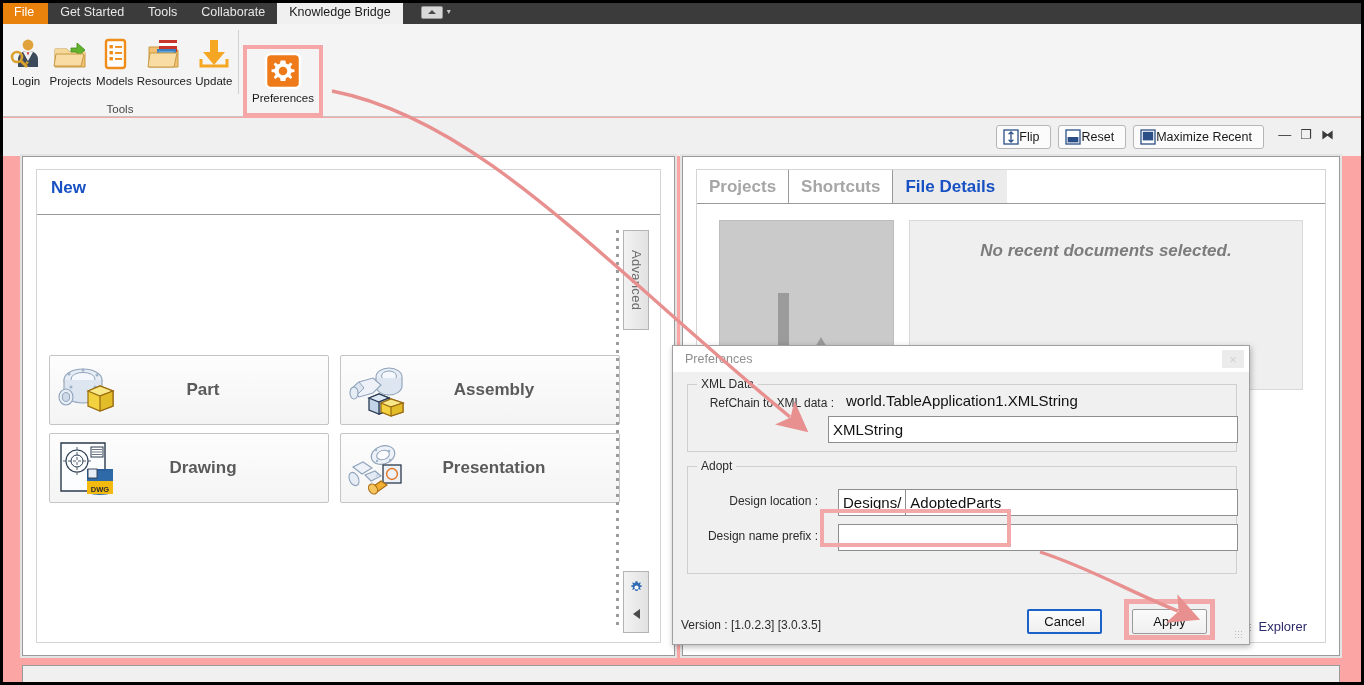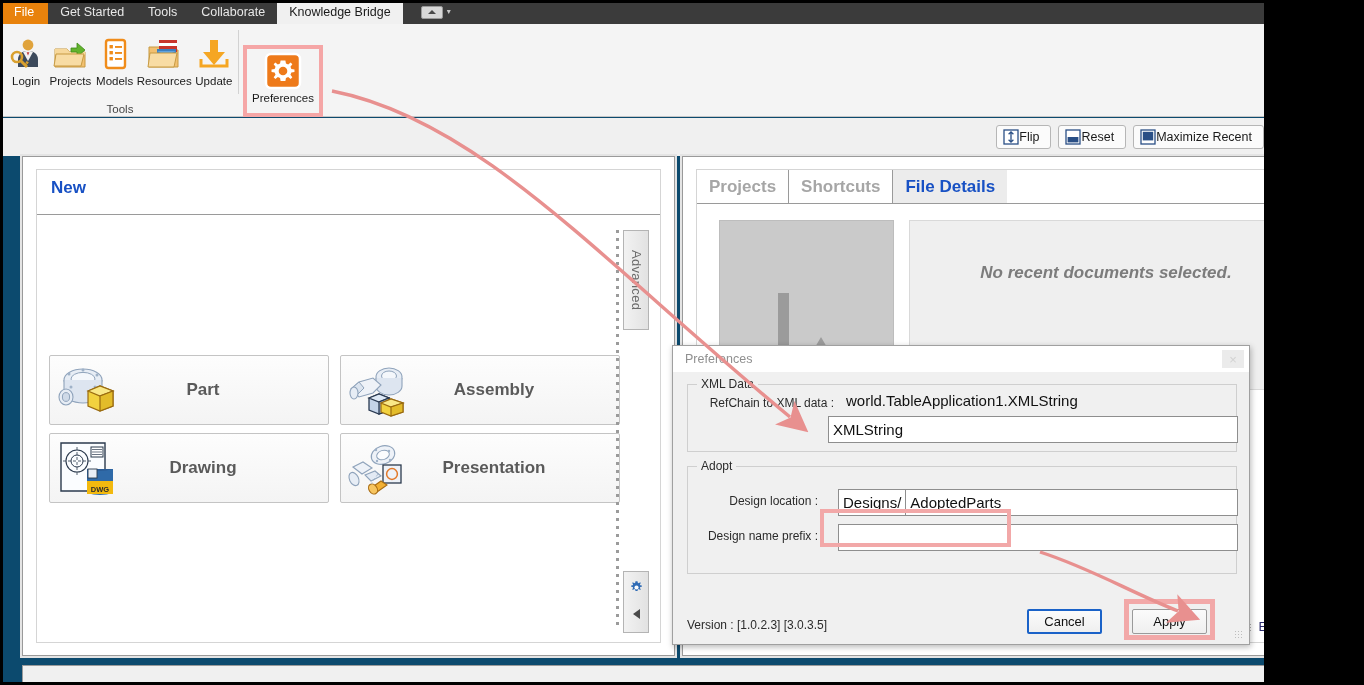--- a/index.html
+++ b/index.html
@@ -4,22 +4,22 @@
 <style>
   * { box-sizing: border-box; margin: 0; padding: 0; }
   html, body {
     width: 1364px; height: 685px;
     font-family: "Liberation Sans", sans-serif;
     background: #000;
     overflow: hidden;
   }
   #app {
     position: relative;
-    width: 1264px; height: 685px;
-    background: #0c4a6e;
+    width: 1364px; height: 685px;
+    background: #fca5a5;
     overflow: hidden;
   }
 
   
   .tabstrip {
     position: absolute; left: 0; top: 0; width: 1364px; height: 24px;
     background: #3b3b3b;
     display: flex; align-items: stretch;
   }
   .tabstrip .tab {
@@ -197,21 +197,21 @@
     position: absolute; left: 22px; top: 50px;
     width: 175px; height: 170px;
     background: #cacaca; border: 1px solid #bdbdbd;
     display: flex; align-items: flex-end; justify-content: center;
     overflow: hidden;
   }
   .norec {
     position: absolute; left: 212px; top: 50px; right: 22px; height: 170px;
     background: #efefef; border: 1px solid #d9d9d9;
     display: flex; align-items: flex-start; justify-content: center;
-    padding-top: 42px;
+    padding-top: 20px;
   }
   .norec span {
     font-size: 17px; font-style: italic; font-weight: bold; color: #7c7c7c;
   }
   .explorer-lbl {
     position: absolute; right: 18px; bottom: 8px;
     font-size: 13px; color: #2b2b6b;
   }
   .explorer-grip {
     position: absolute; right: 72px; bottom: 9px;
@@ -272,21 +272,21 @@
     height: 100%; display: flex; align-items: center;
     padding: 0 4px;
   }
   .txt .seg.prefix { border-right: 1px solid #8e8e8e; background: #fff; }
 
   .hl-box {
     position: absolute; border: 4px solid #f2a8a8; pointer-events: none;
   }
 
   .dlg-version {
-    position: absolute; left: 14px; bottom: 12px;
+    position: absolute; left: 8px; bottom: 12px;
     font-size: 12px; color: #2b2b2b;
   }
   .dlg-btn {
     position: absolute; bottom: 10px;
     width: 75px; height: 25px;
     background: linear-gradient(#fbfbfb,#efefef);
     border: 1px solid #9a9a9a; border-radius: 2px;
     display: flex; align-items: center; justify-content: center;
     font-size: 13px; color: #111;
   }

